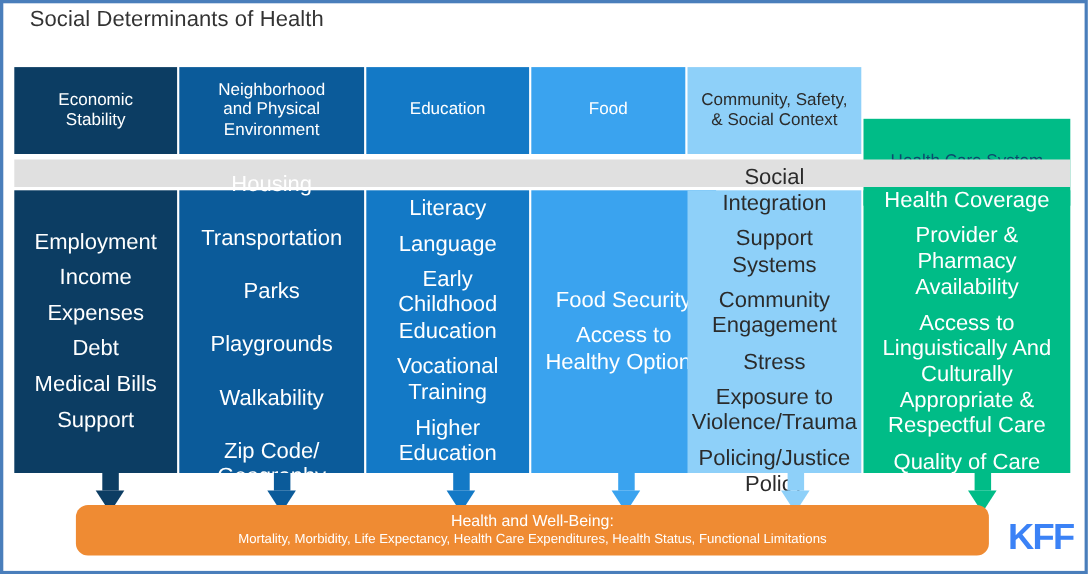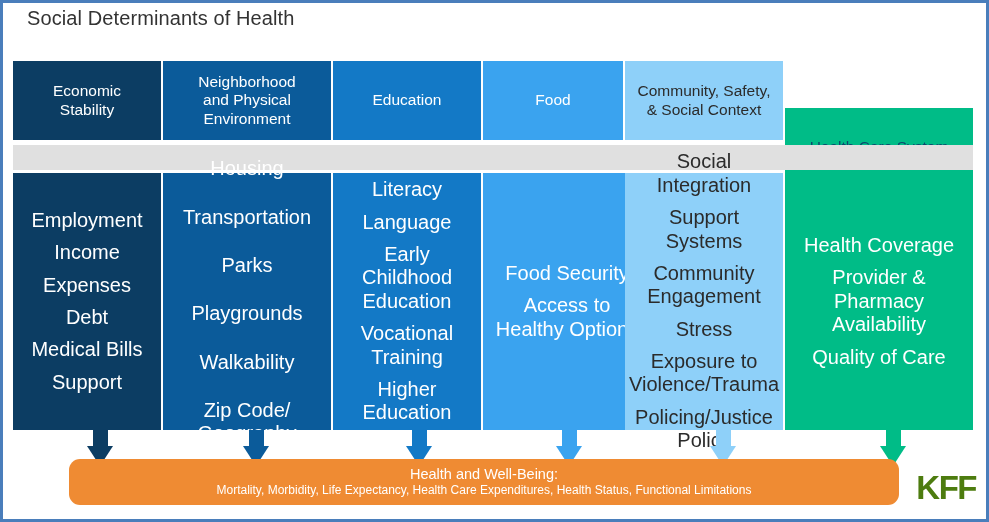--- a/index.html
+++ b/index.html
@@ -135,21 +135,21 @@
     margin-top: 2px;
   }
 
   
   #kff-logo {
     position: absolute;
     right: 10px;
     top: 466px;
     font-size: 33px;
     font-weight: bold;
-    color: #4d7c0f;
+    color: #3b82f6;
     letter-spacing: -1.5px;
     font-family: "Liberation Sans", sans-serif;
   }
 </style>
 </head>
 <body>
 
 <div id="infographic">
 
   <div id="title">Social Determinants of Health</div>
@@ -209,20 +209,21 @@
         <div class="entry">Social Integration</div>
         <div class="entry">Support Systems</div>
         <div class="entry">Community Engagement</div>
         <div class="entry">Stress</div>
         <div class="entry">Exposure to Violence/Trauma</div>
         <div class="entry">Policing/Justice Policy</div>
       </div>
       <div class="body-col" style="left: 772px; width: 188px; background: rgb(0, 188, 135);">
         <div class="entry">Health Coverage</div>
         <div class="entry">Provider &amp; Pharmacy Availability</div>
+        <div class="entry">Access to Linguistically And Culturally Appropriate &amp; Respectful Care</div>
         <div class="entry">Quality of Care</div>
       </div>
     </div>
 
   <div id="arrow-layer">
       <div class="arrow" style="left: 84px; top: 427px;">
         <div class="stem" style="height: 16px; background: rgb(12, 61, 99);"></div>
         <div class="head" style="border-top: 20px solid rgb(12, 61, 99);"></div>
       </div>
       <div class="arrow" style="left: 240px; top: 427px;">

